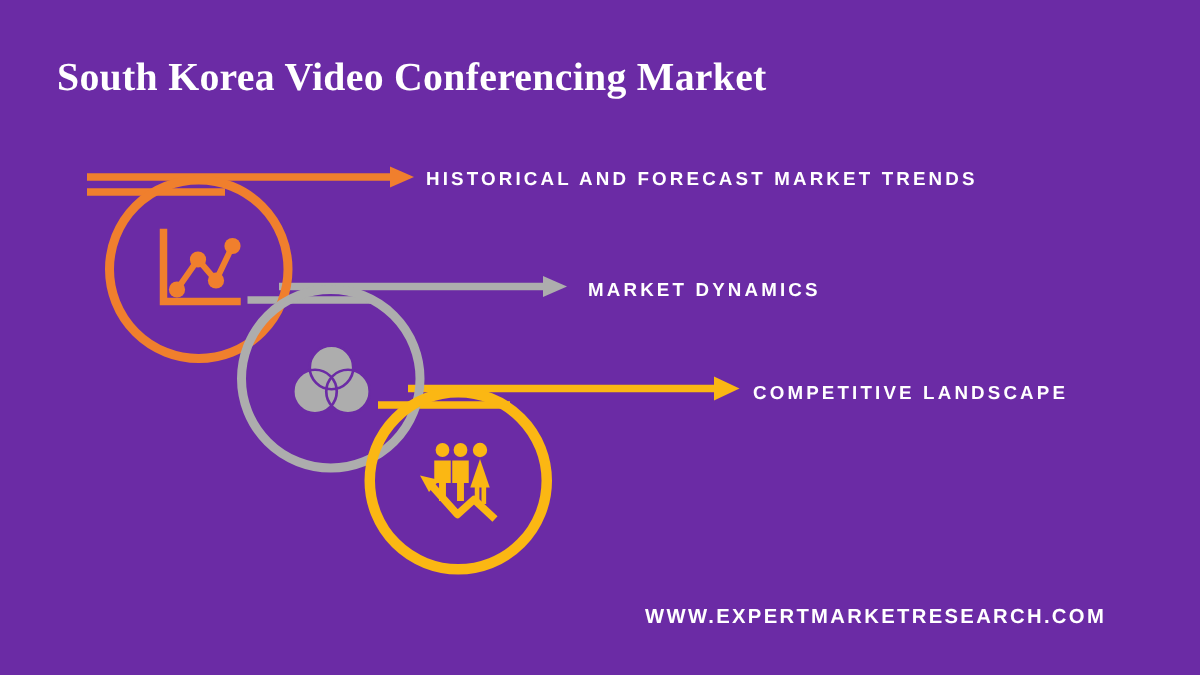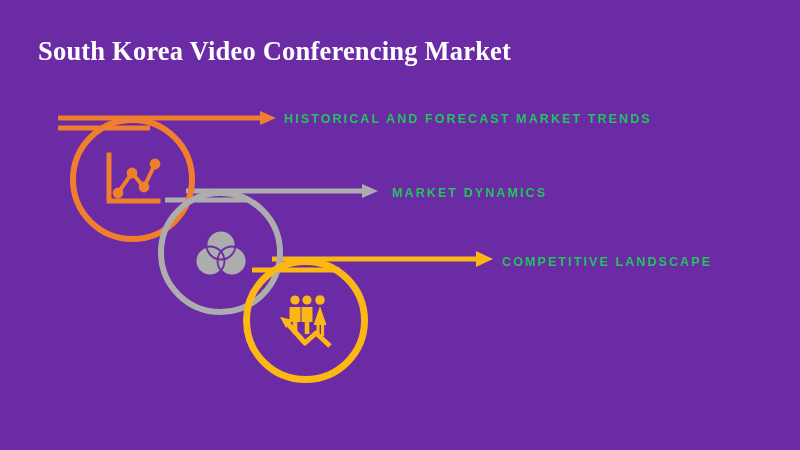--- a/index.html
+++ b/index.html
@@ -50,21 +50,21 @@
     left: 0;
     top: 0;
     width: 800px;
     height: 450px;
     pointer-events: none;
   }
 
   
   .label {
     position: absolute;
-    color: #22c55e;
+    color: #ffffff;
     font-family: "Liberation Sans", sans-serif;
     font-weight: bold;
     font-size: 12.5px;
     letter-spacing: 2.1px;
     white-space: nowrap;
   }
   .label-1 { left: 284px; top: 112px; }
   .label-2 { left: 392px; top: 186px; }
   .label-3 { left: 502px; top: 255px; }
 
@@ -191,14 +191,15 @@
 
       <path d="M58 55 L44 42 L33 52 L16 33" fill="none" stroke="#FBB713" stroke-width="5" stroke-linejoin="round"></path>
       <path d="M8 26 L21 29 L14 37 Z" fill="#FBB713"></path>
     </svg>
   </div>
 
   <div class="label label-1">HISTORICAL AND FORECAST MARKET TRENDS</div>
   <div class="label label-3">COMPETITIVE LANDSCAPE</div>
   <div class="label label-2">MARKET DYNAMICS</div>
 
+  <div class="site-url">WWW.EXPERTMARKETRESEARCH.COM</div>
 
 </div>
 
 </body></html>

